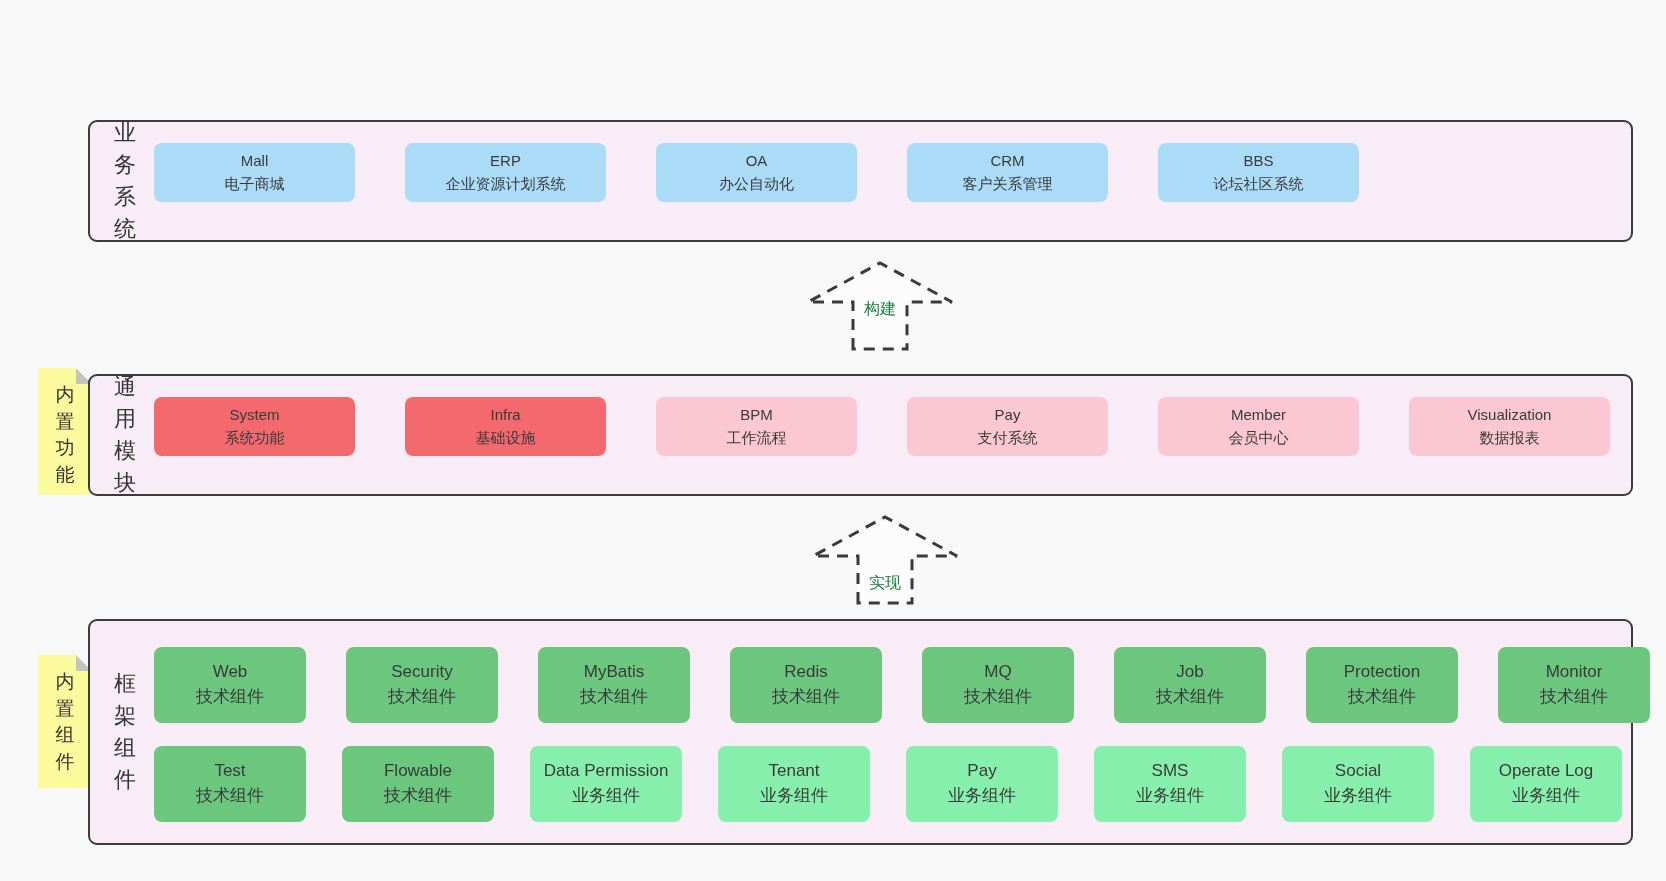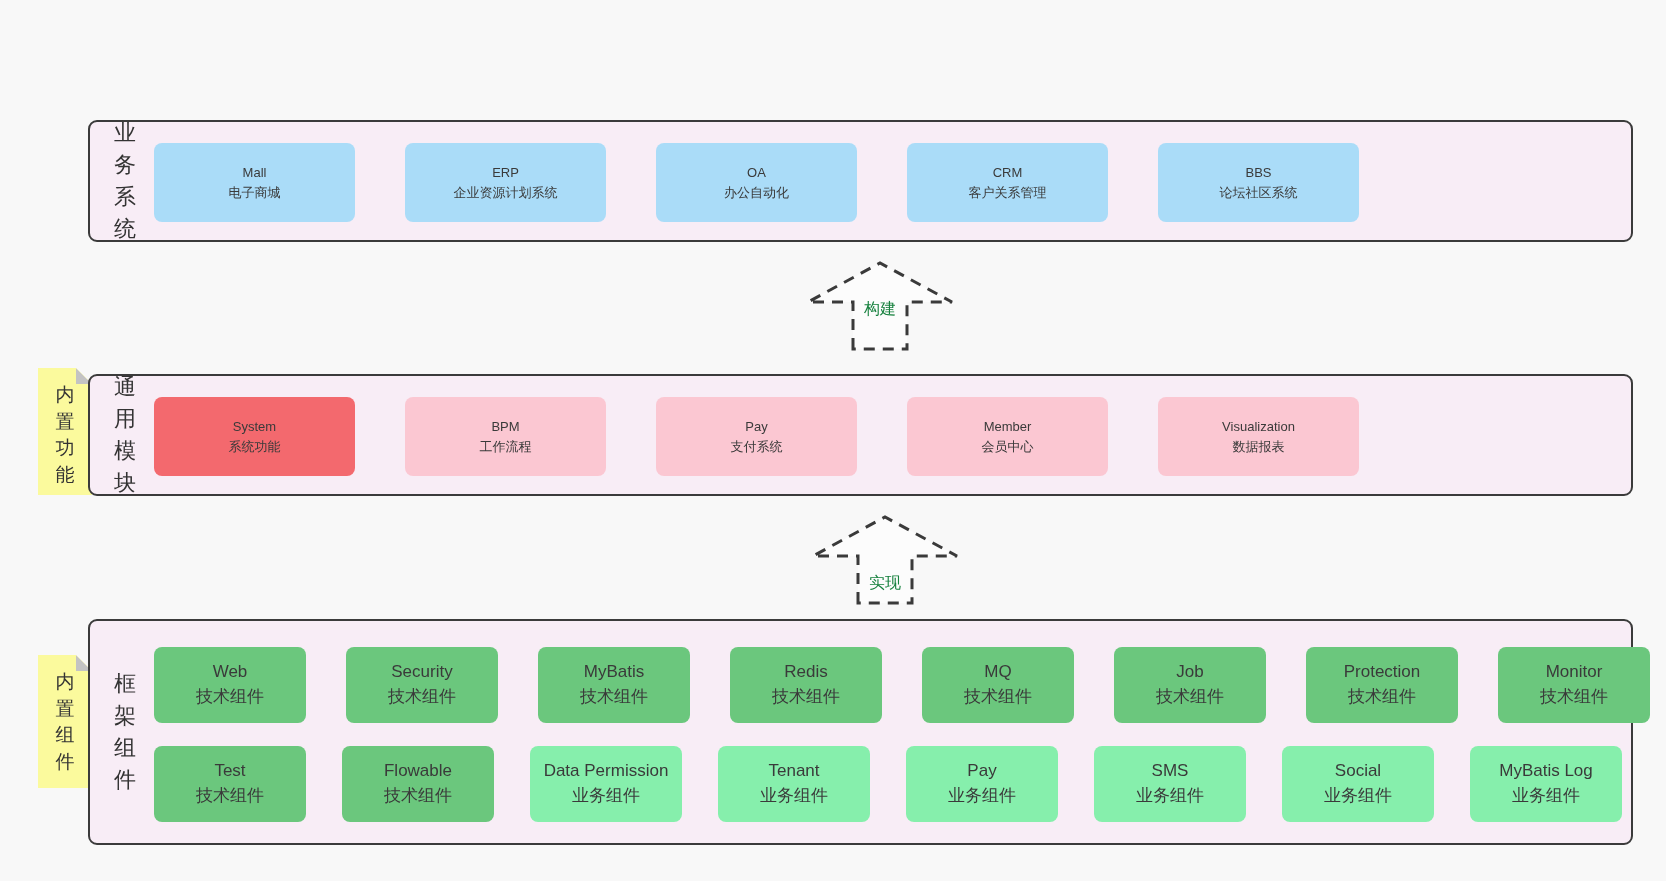--- a/index.html
+++ b/index.html
@@ -44,21 +44,21 @@
   .box{
     border-radius:8px;
     display:flex;
     flex-direction:column;
     align-items:center;
     justify-content:center;
     text-align:center;
     box-sizing:border-box;
     line-height:1.5;
   }
-  .box-lg{width:201px;height:79px;font-size:13px;}
+  .box-lg{width:201px;height:59px;font-size:15px;}
   .box-sm{width:152px;height:76px;font-size:17px;line-height:1.45;}
   .blue{background:#aadcf8;}
   .red{background:#f3696e;}
   .pink{background:#fbc7d2;}
   .green{background:#6bc77d;}
   .green-light{background:#86efac;}
   .box-name,.box-desc{white-space:pre-line;padding:0 4px;}
   
   .arrow{
     position:absolute;
@@ -150,20 +150,24 @@
   <section class="panel" style="top:374px;height:122px;">
     <div class="panel-label">通
 用
 模
 块</div>
     <div class="box-row row-wide">
       <div class="box box-lg red">
         <div class="box-name">System</div>
         <div class="box-desc">系统功能</div>
       </div>
+      <div class="box box-lg red">
+        <div class="box-name">Infra</div>
+        <div class="box-desc">基础设施</div>
+      </div>
       <div class="box box-lg pink">
         <div class="box-name">BPM</div>
         <div class="box-desc">工作流程</div>
       </div>
       <div class="box box-lg pink">
         <div class="box-name">Pay</div>
         <div class="box-desc">支付系统</div>
       </div>
       <div class="box box-lg pink">
         <div class="box-name">Member</div>
@@ -253,19 +257,19 @@
       </div>
       <div class="box box-sm green-light">
         <div class="box-name">SMS</div>
         <div class="box-desc">业务组件</div>
       </div>
       <div class="box box-sm green-light">
         <div class="box-name">Social</div>
         <div class="box-desc">业务组件</div>
       </div>
       <div class="box box-sm green-light">
-        <div class="box-name">MyBatis Log</div>
+        <div class="box-name">Operate Log</div>
         <div class="box-desc">业务组件</div>
       </div>
     </div>
   </section>
 
 </div>
 
 </body></html>

